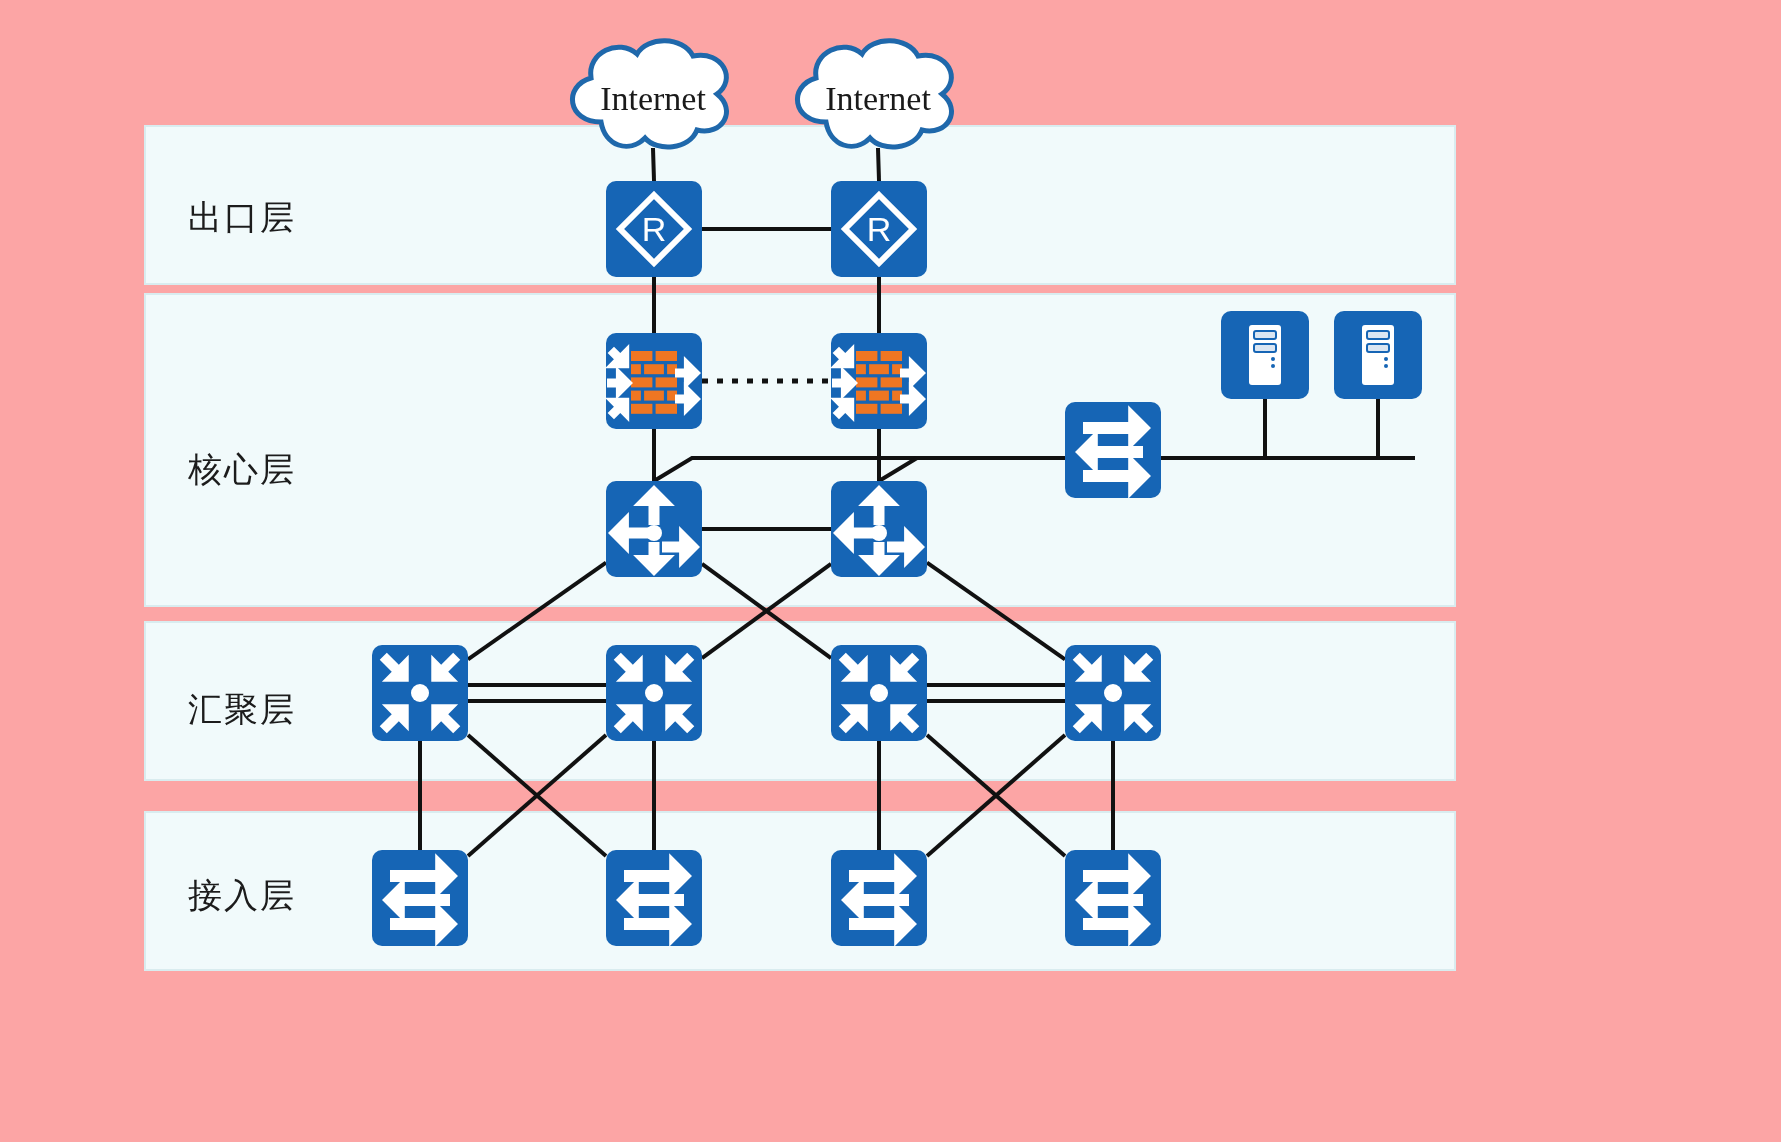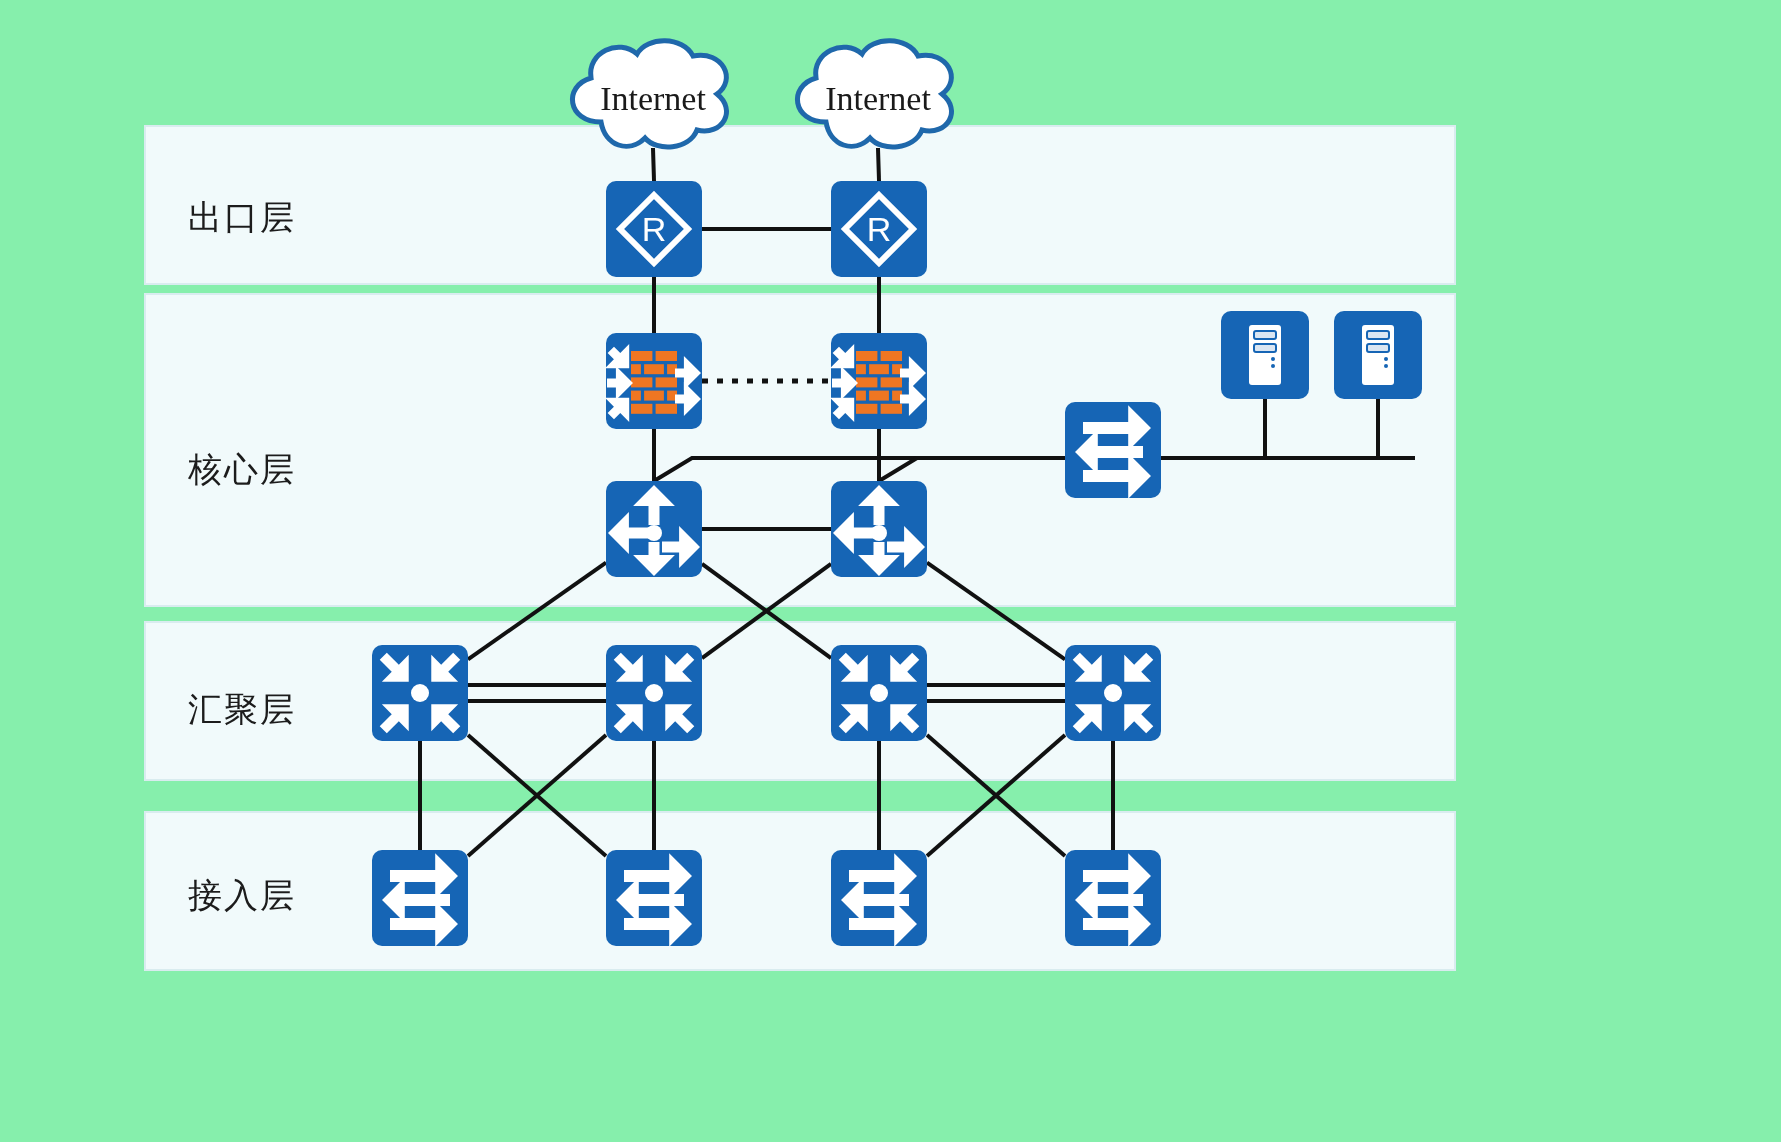--- a/index.html
+++ b/index.html
@@ -1,17 +1,17 @@
 <!DOCTYPE html>
 <html><head>
 <meta charset="utf-8">
 <style>
   html,body{margin:0;padding:0;background:#ffffff;}
   body{width:1781px;height:1142px;font-family:"Liberation Sans",sans-serif;overflow:hidden;}
-  #stage{position:relative;width:1781px;height:1142px;background:#86efac;}
+  #stage{position:relative;width:1781px;height:1142px;background:#fca5a5;}
   svg#diagram{position:absolute;left:0;top:0;width:1781px;height:1142px;display:block;}
   .layer-label{font-family:"Liberation Sans",sans-serif;font-size:34px;fill:#1c1c1c;letter-spacing:2px;}
   .cloud-label{font-family:"Liberation Serif",serif;font-size:34px;fill:#1a1a1a;}
   .edge{stroke:#111111;stroke-width:4;fill:none;}
   .edge-dotted{stroke:#111111;stroke-width:5;fill:none;stroke-dasharray:6 9;stroke-linecap:butt;}
   .panel{fill:#f1fafb;stroke:#d9ecef;stroke-width:2;}
   .cloud-shape{fill:#ffffff;stroke:#1f68ab;stroke-width:5;}
   .gl{fill:#ffffff;}
   .brick{fill:#ef7622;}
   .srv-body{fill:#ffffff;}

